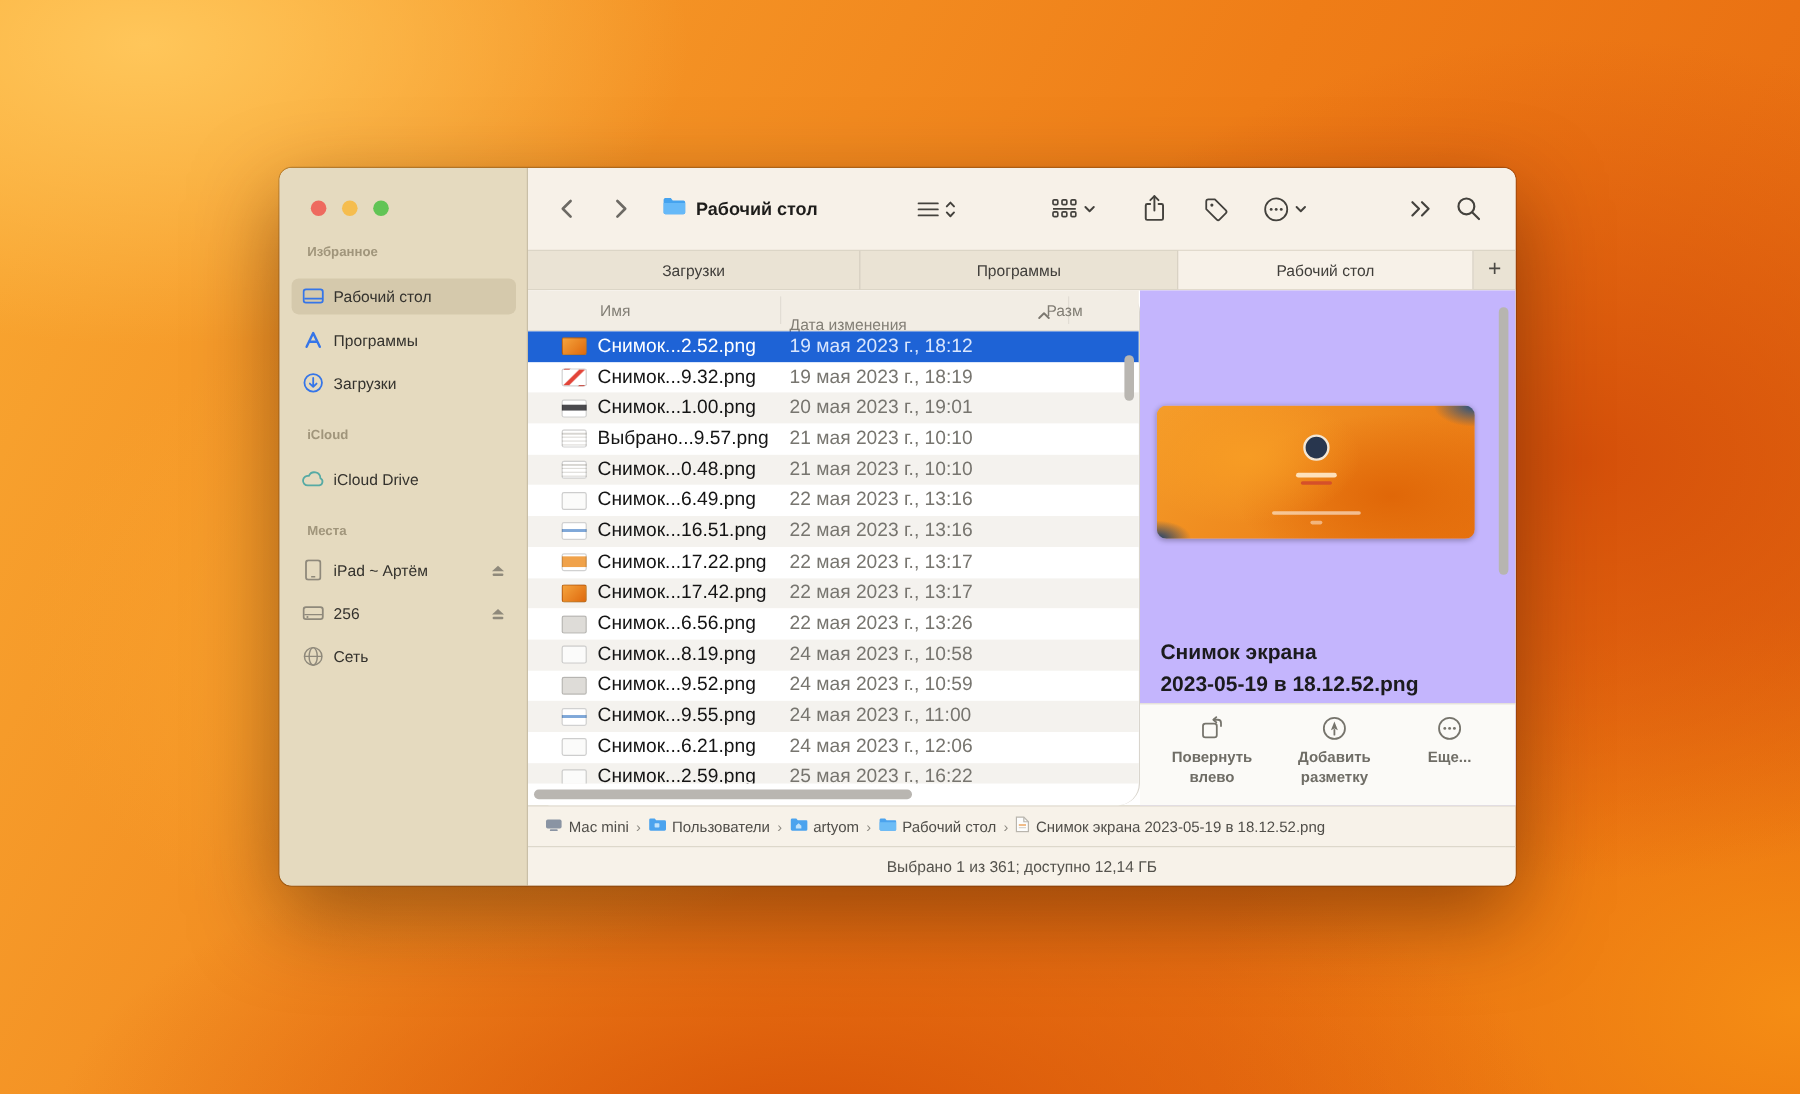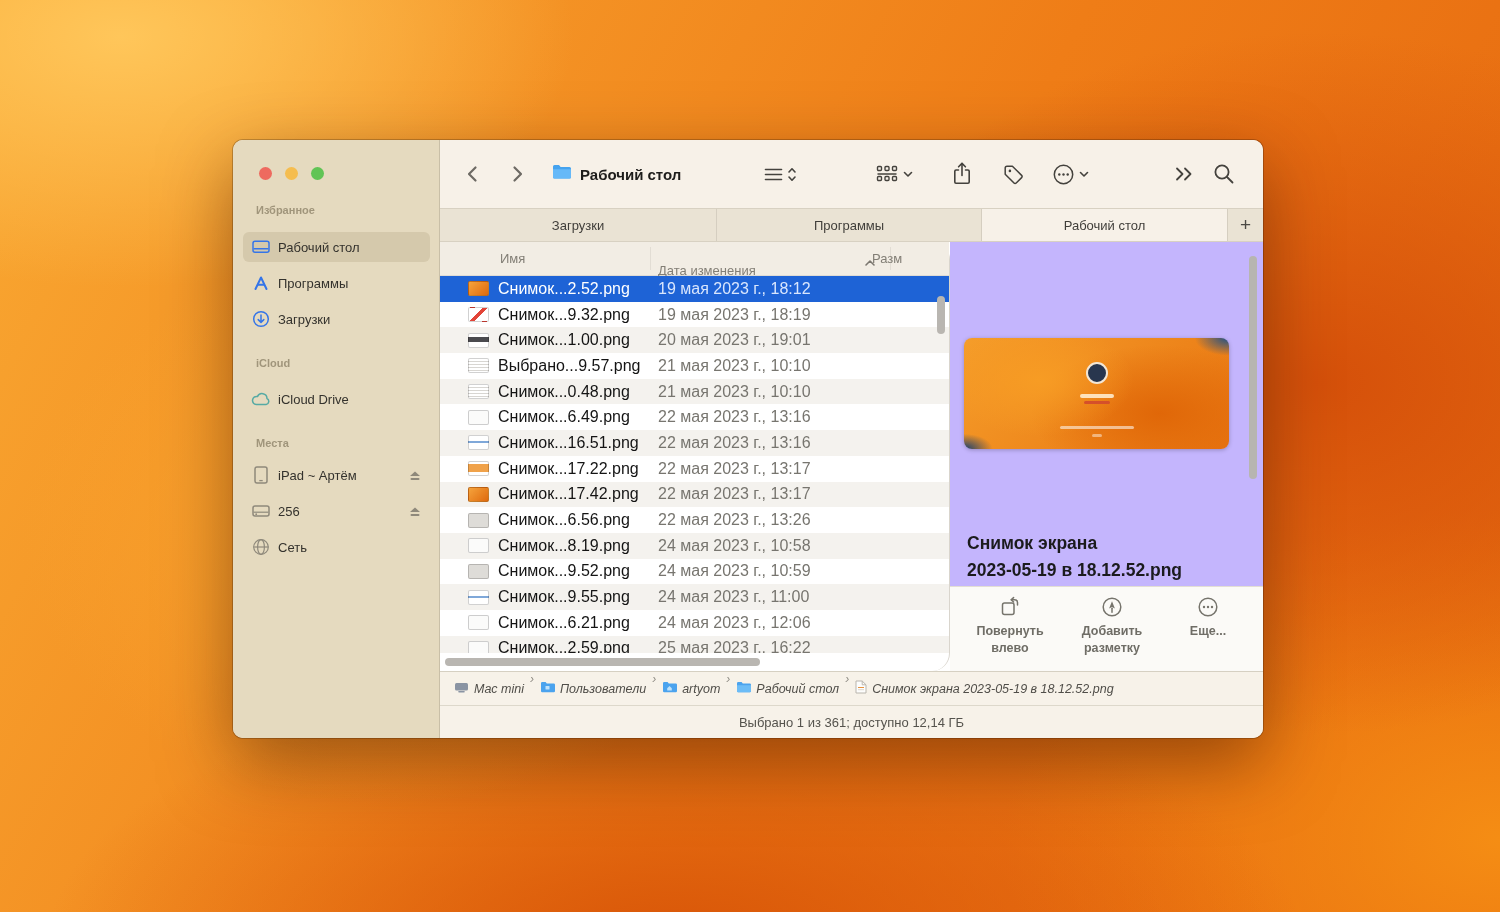--- a/index.html
+++ b/index.html
@@ -124,21 +124,21 @@
 
   .pactions{ position:absolute; left:0; right:0; top:344px; bottom:0; border-top:1px solid #e3ded4; background:#fbfaf7; }
   .pact{ position:absolute; top:8px; text-align:center; color:#6f6d66; font-size:12.5px; line-height:1.35; }
   .pact .icn{ display:flex; justify-content:center; margin-bottom:4px; }
   .pa0{ left:8px; width:104px; } .pa1{ left:112px; width:100px; } .pa2{ left:216px; width:84px; }
 
   .pvthumb{ position:absolute; right:6px; top:14px; width:8px; height:223px; border-radius:4px; background:#b7b5b0; }
 
   
   .pathbar{ height:34px; flex:0 0 34px; background:#f7f2e9; border-top:1px solid #d6d0c2;
-            display:flex; padding:0 14px; font-size:12.5px; color:#504e49; white-space:nowrap; overflow:hidden;font-style:italic; }
+            display:flex; align-items:center; padding:0 14px; font-size:12.5px; color:#504e49; white-space:nowrap; overflow:hidden; }
   .crumb{ display:flex; align-items:center; gap:5px; }
   .crumb-sep{ color:#8d8a82; padding:0 6px; font-size:12px; }
   .statusbar{ height:33px; flex:0 0 33px; background:#f7f2e9; border-top:1px solid #ddd8cb;
               display:flex; align-items:center; justify-content:center; font-size:13px; color:#55534d; }
 </style>
 </head>
 <body>
 
 <div class="wallpaper">
   <div class="window">

